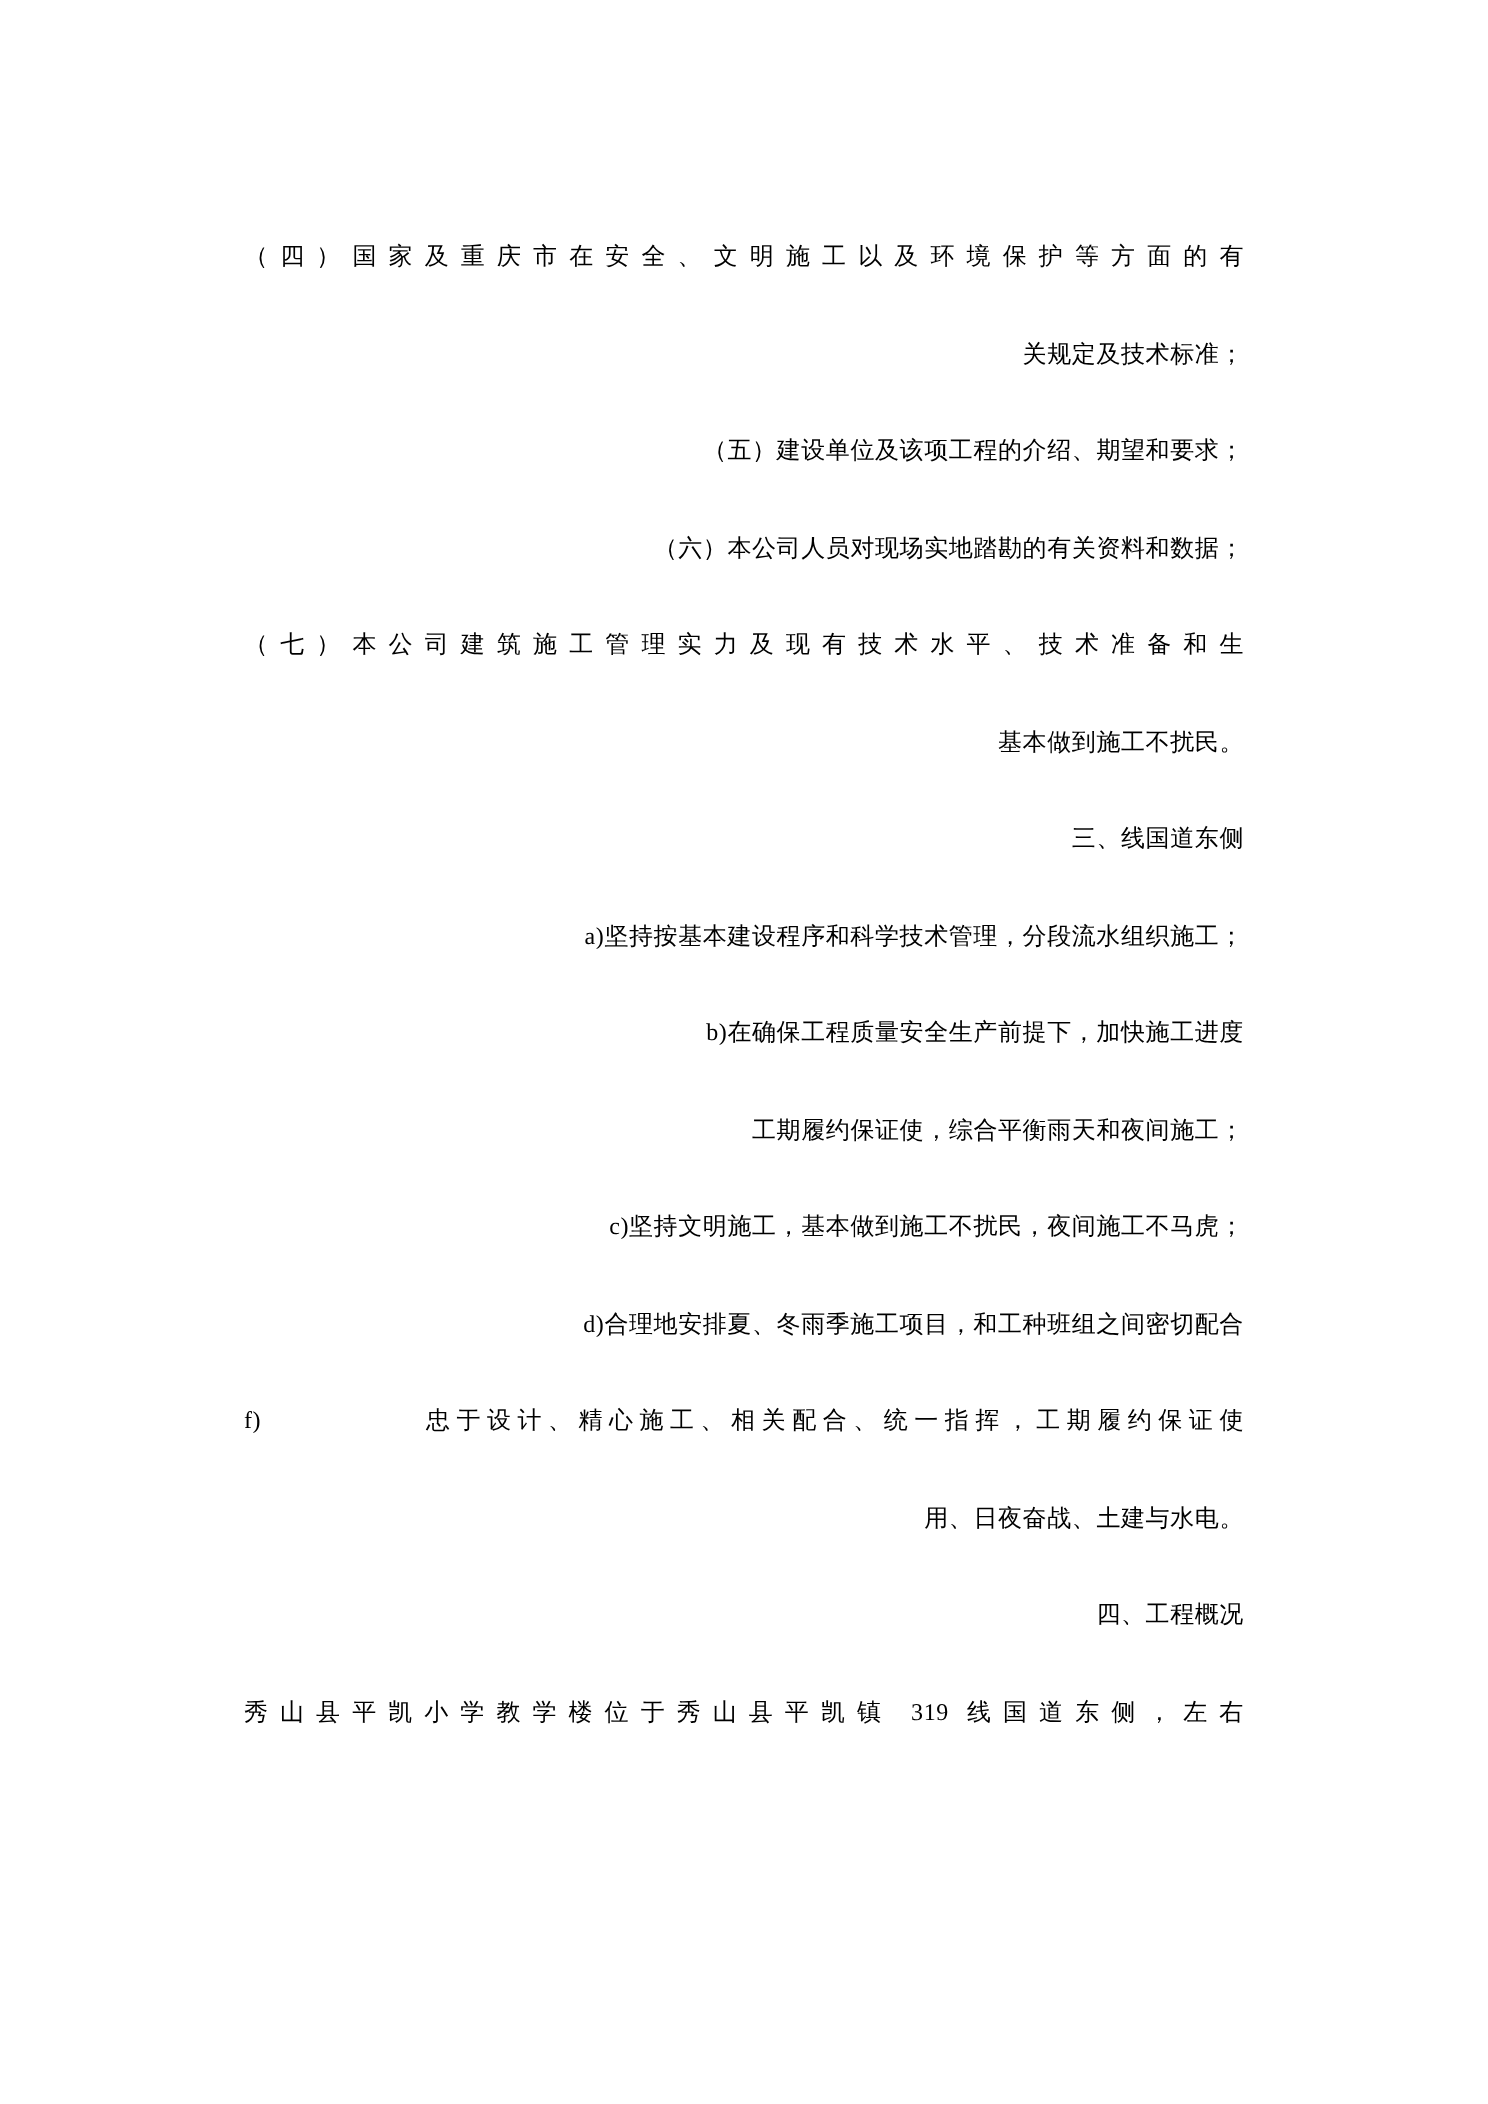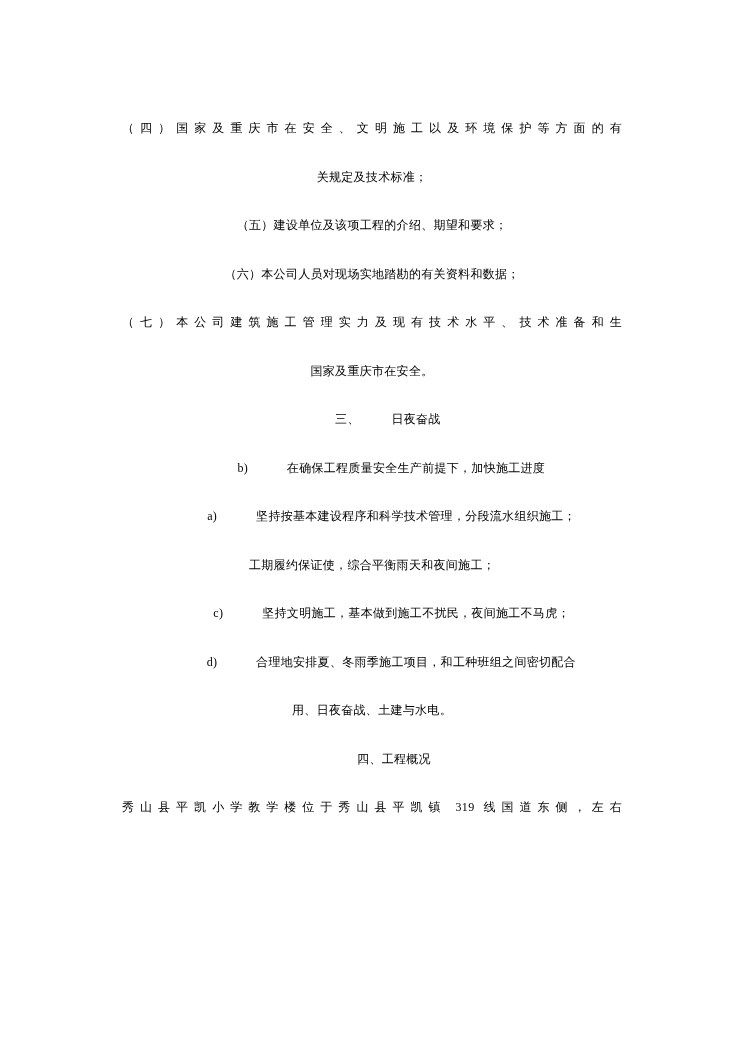--- a/index.html
+++ b/index.html
@@ -19,21 +19,21 @@
     font-size: 12px;
     color: #000000;
     overflow: hidden;
   }
   .doc-body {
     width: 100%;
   }
   .line {
     height: 48.5px;
     line-height: 48.5px;
-    text-align: center;
+    text-align: right;
     letter-spacing: 0.3px;
   }
   .line.fill {
     text-align: justify;
     text-align-last: justify;
     text-justify: inter-character;
   }
   .line.indent {
     padding-left: 44px;
   }
@@ -45,24 +45,25 @@
 </head>
 <body>
 
 <div class="page">
   <div class="doc-body">
       <div class="line fill"><span>（四）国家及重庆市在安全、文明施工以及环境保护等方面的有</span></div>
       <div class="line"><span>关规定及技术标准；</span></div>
       <div class="line"><span>（五）建设单位及该项工程的介绍、期望和要求；</span></div>
       <div class="line"><span>（六）本公司人员对现场实地踏勘的有关资料和数据；</span></div>
       <div class="line fill"><span>（七）本公司建筑施工管理实力及现有技术水平、技术准备和生</span></div>
-      <div class="line"><span>国家及重庆市在安全。</span></div>
-      <div class="line"><span class="marker">三、</span><span>日夜奋战</span></div>
+      <div class="line"><span>基本做到施工不扰民。</span></div>
+      <div class="line"><span class="marker">三、</span><span>线国道东侧</span></div>
+      <div class="line"><span class="marker">a)</span><span>坚持按基本建设程序和科学技术管理，分段流水组织施工；</span></div>
       <div class="line"><span class="marker">b)</span><span>在确保工程质量安全生产前提下，加快施工进度</span></div>
-      <div class="line"><span class="marker">a)</span><span>坚持按基本建设程序和科学技术管理，分段流水组织施工；</span></div>
       <div class="line"><span>工期履约保证使，综合平衡雨天和夜间施工；</span></div>
       <div class="line"><span class="marker">c)</span><span>坚持文明施工，基本做到施工不扰民，夜间施工不马虎；</span></div>
       <div class="line"><span class="marker">d)</span><span>合理地安排夏、冬雨季施工项目，和工种班组之间密切配合</span></div>
+      <div class="line fill"><span class="marker">f)</span><span>忠于设计、精心施工、相关配合、统一指挥，工期履约保证使</span></div>
       <div class="line"><span>用、日夜奋战、土建与水电。</span></div>
       <div class="line indent"><span>四、工程概况</span></div>
       <div class="line fill"><span>秀山县平凯小学教学楼位于秀山县平凯镇 319 线国道东侧，左右</span></div>
     </div>
 </div>
 
 </body></html>

